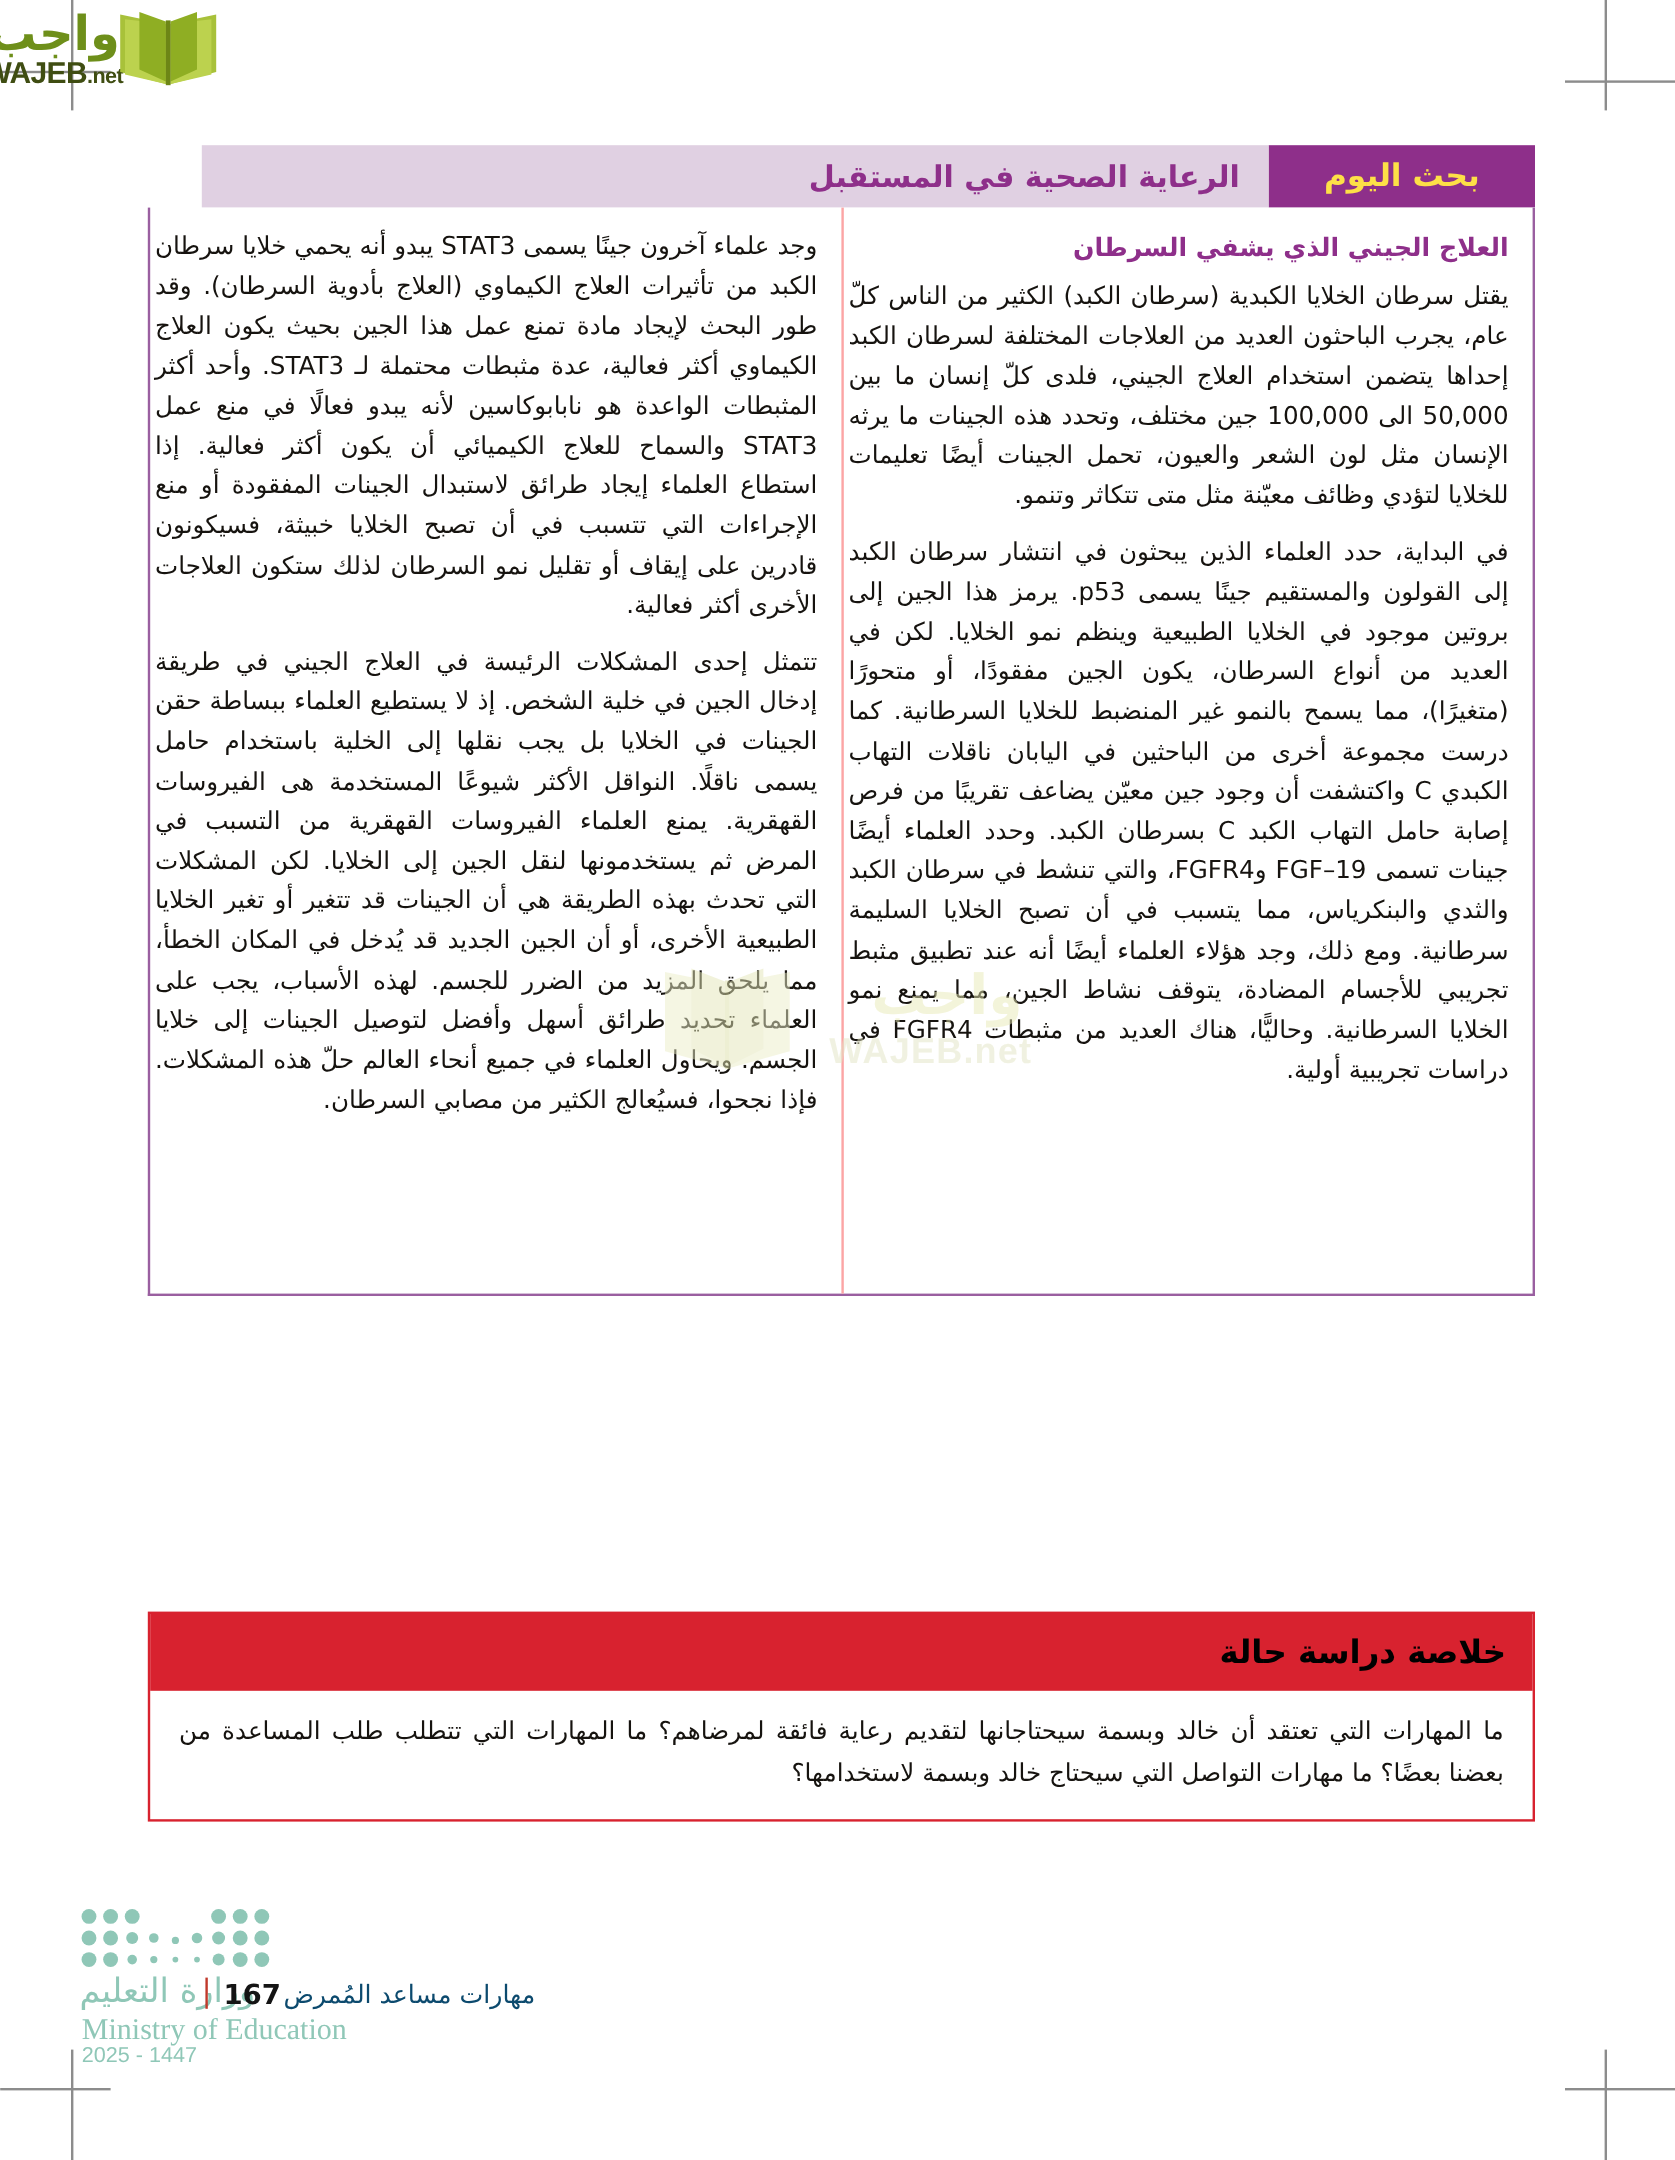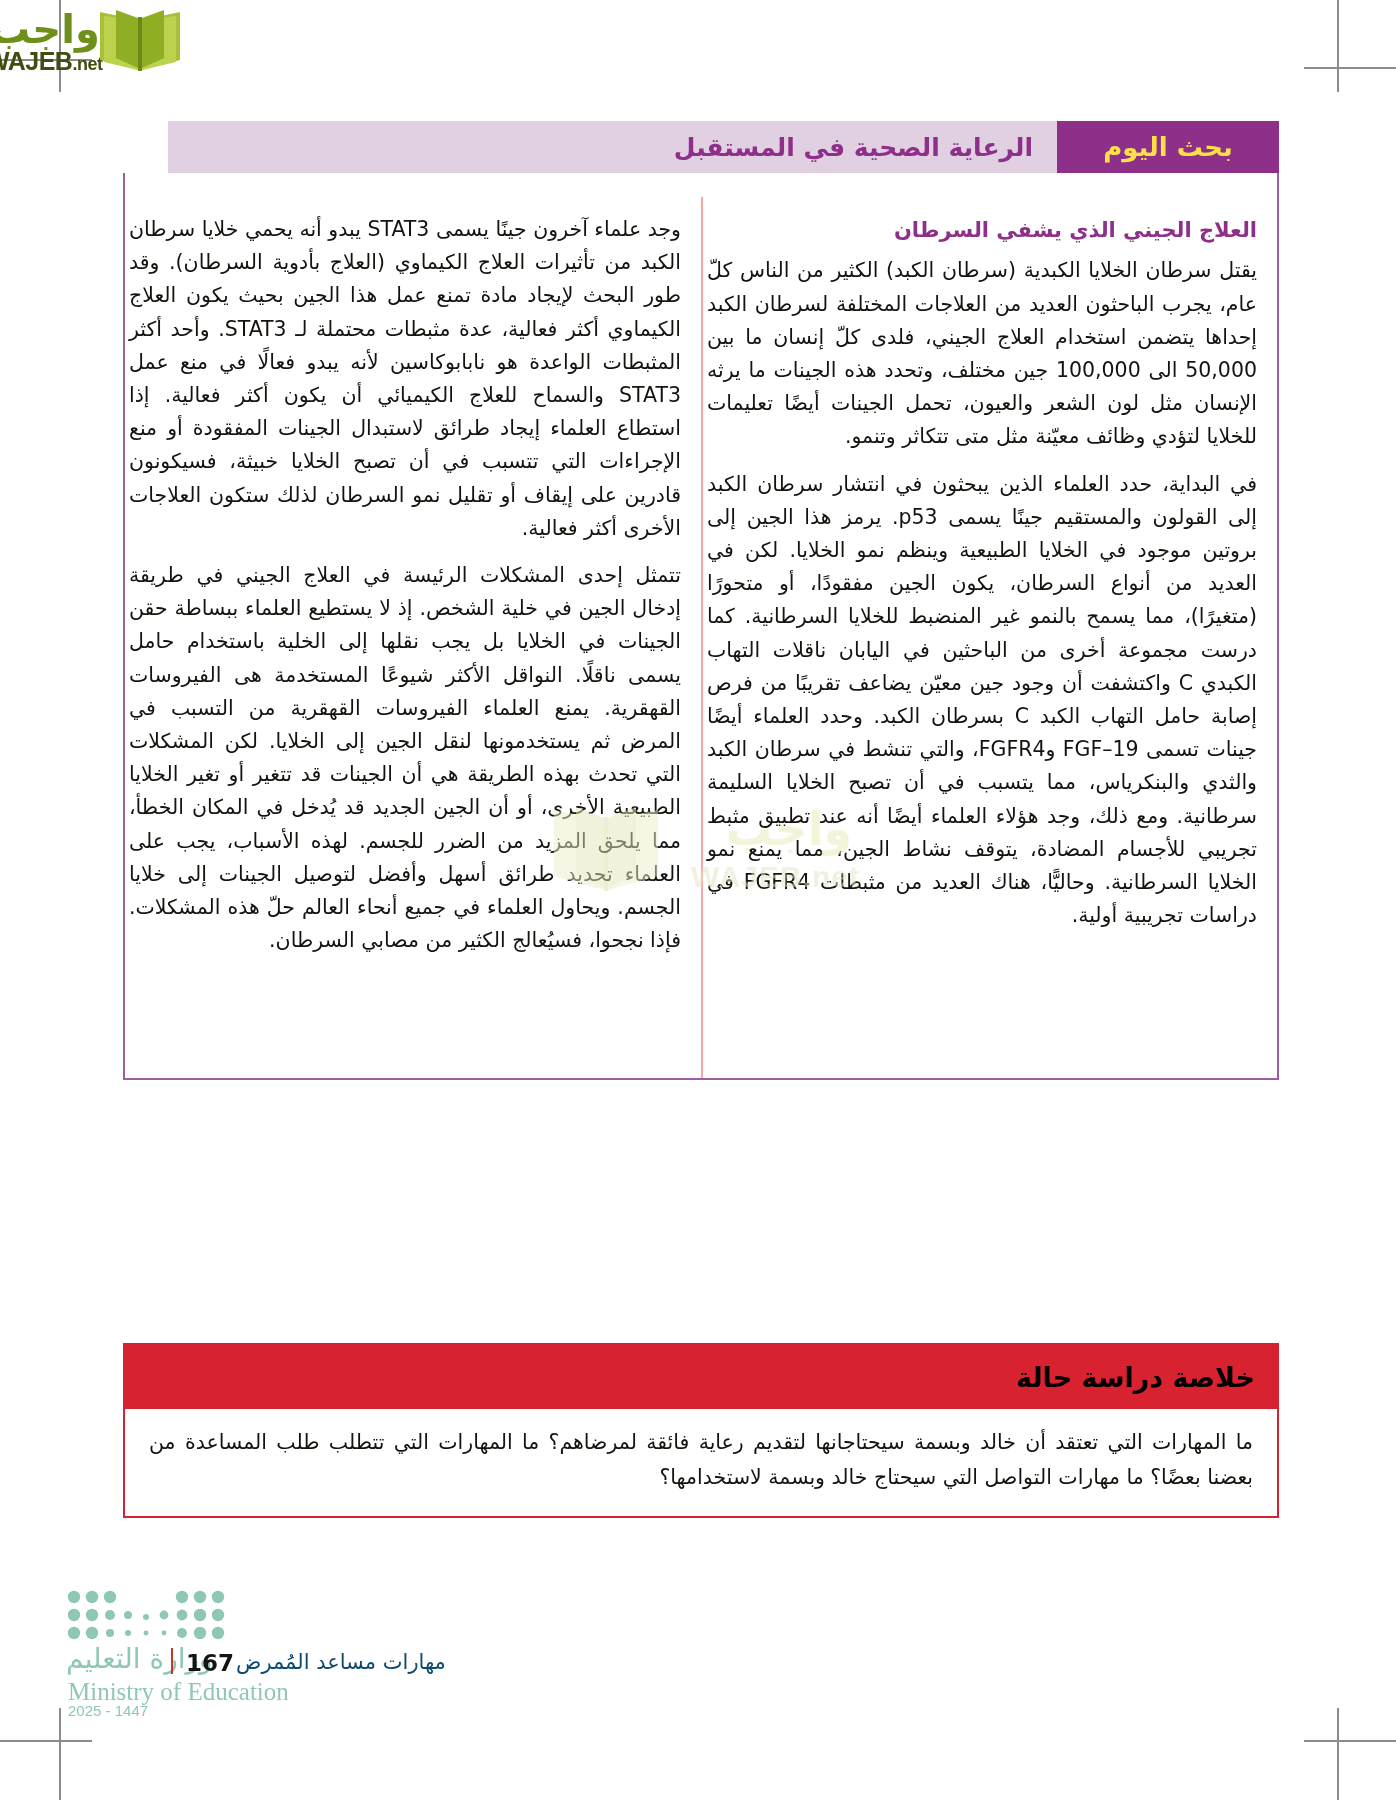--- a/index.html
+++ b/index.html
@@ -115,21 +115,20 @@
     border-top: none;
     display: flex;
     flex-direction: row;
     min-height: 905px;
     background: #ffffff;
     position: relative;
   }
   .col {
     padding: 16px 20px 18px 4px;
     box-sizing: border-box;
-    margin-top: 24px;
   }
   .col-right {
     width: 50%;
     border-left: 2px solid #fca5a5;
   }
   .col-left {
     width: 50%;
   }
 
   .sub-head {
@@ -259,21 +258,21 @@
     font-family: Liberation Serif, serif;
     font-size: 25px;
     color: #8fc7b7;
     direction: ltr;
   }
   .moe-yr {
     position: absolute;
     left: 2px;
     top: 112px;
     font-family: "Liberation Sans", sans-serif;
-    font-size: 15px;
+    font-size: 18px;
     color: #8fc7b7;
     direction: ltr;
   }
   .page-no {
     position: absolute;
     left: 120px;
     top: 60px;
     font-family: "DejaVu Sans", sans-serif;
     font-size: 23px;
     font-weight: 700;

